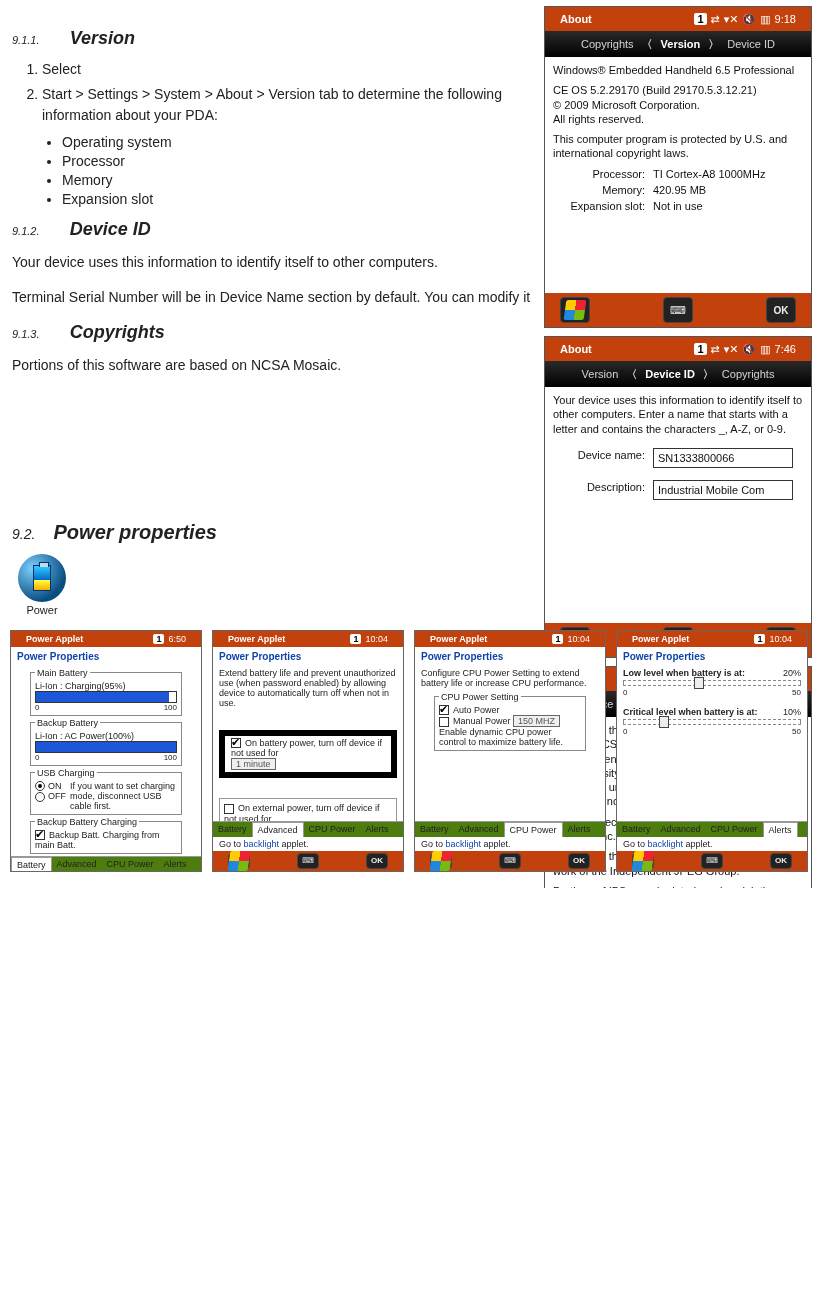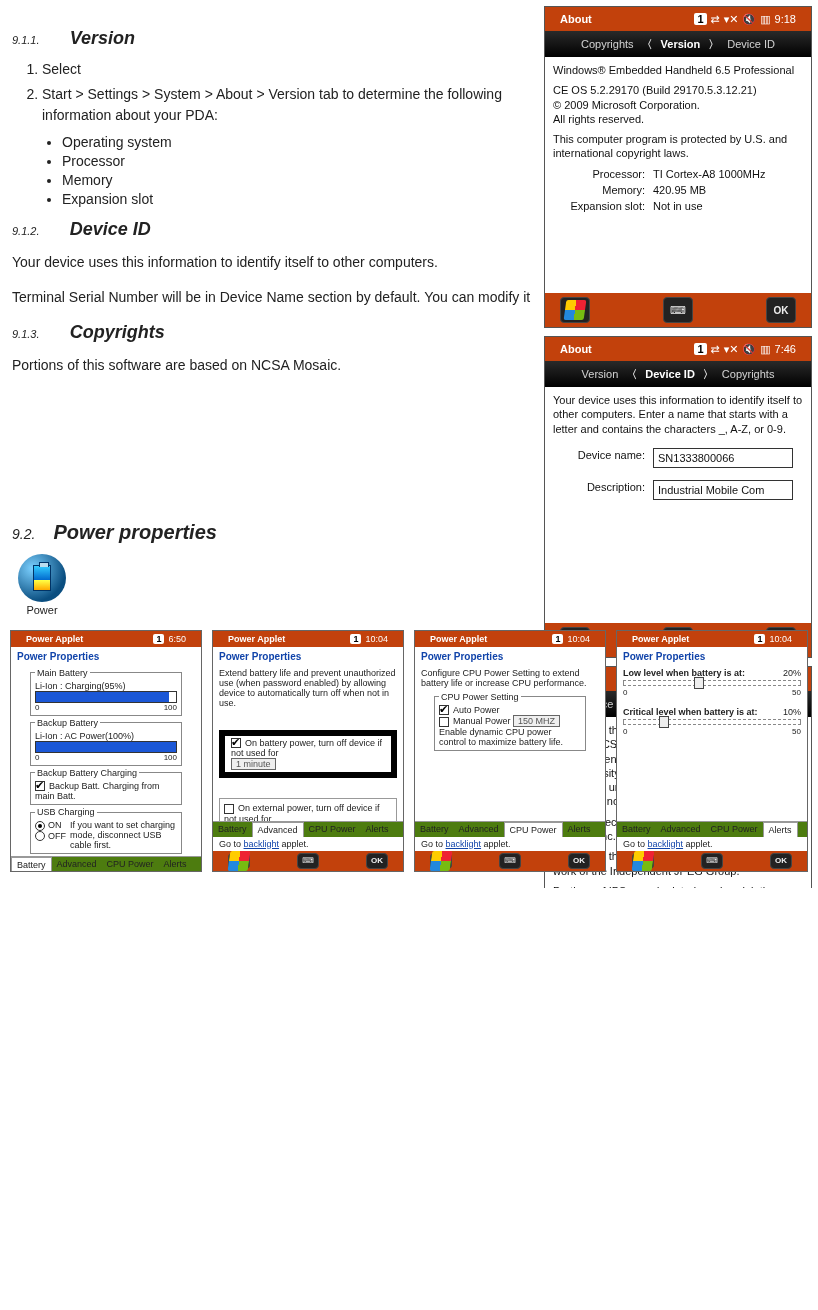--- a/index.html
+++ b/index.html
@@ -88,21 +88,21 @@
   .mini .sect { padding:2px 6px;}
   .mini fieldset { border:1px solid #888; margin:2px 19px; padding:3px 4px; font-size:9px;}
   .mini legend { font-size:9px; padding:0 2px;}
   .bar { height:12px; border:1px solid #333; position:relative; background:#fff;}
   .bar .fill{position:absolute;left:0;top:0;bottom:0;background:#1b57d6;}
   .scale{display:flex;justify-content:space-between;font-size:8px;}
   .tabsrow { display:flex; background:#4d7c0f; border-top:1px solid #999; font-size:9px;}
   .tabsrow span{padding:2px 5px;}
   .tabsrow .act{background:#fff;border:1px solid #999;border-bottom:none;}
   .goto{font-size:9px;padding:2px 6px;background:#fff;}
-  .goto a{color:#14a;text-decoration:underline;margin-top:29px;}
+  .goto a{color:#14a;margin-top:29px;}
   .mini .btmbar{height:20px;font-size:9px;}
   .mini .btmbtn{width:22px;height:16px;font-size:8px;}
   .chk{display:inline-block;width:10px;height:10px;border:1px solid #333;margin-right:4px;vertical-align:middle;position:relative;}
   .chk.checked::after{content:"✔";position:absolute;left:-1px;top:-3px;font-size:11px;color:#000;}
   .radio{display:inline-block;width:10px;height:10px;border:1px solid #333;border-radius:50%;margin-right:3px;vertical-align:middle;position:relative;}
   .radio.on::after{content:"";position:absolute;left:2px;top:2px;width:4px;height:4px;background:#000;border-radius:50%;}
   .dd{border:1px solid #666;background:#efefef;padding:0 4px;font-size:9px;display:inline-block;color:#555;}
   .slider{height:6px;border:1px dashed #888;position:relative;margin:2px 0;}
   .slider .thumb{position:absolute;top:-4px;width:10px;height:12px;background:#eee;border:1px solid #444;}
 </style>
@@ -318,32 +318,32 @@
           <legend>Backup Battery</legend>
       <div>Li-Ion : AC Power(100%)</div>
       <div class="bar">
             <div class="fill" style="width:100%"></div>
           </div>
       <div class="scale">
             <span>0</span>
             <span>100</span>
           </div>
     </fieldset>
-    <fieldset><legend>Backup Battery Charging</legend>
-      <span class="chk checked"></span><span>Backup Batt. Charging from main Batt.</span>
-    </fieldset>
     <fieldset>
           <legend>USB Charging</legend>
       <div style="display:flex;gap:4px;">
         <div>
           <div><span class="radio on"></span><span>ON</span></div>
           <div><span class="radio"></span><span>OFF</span></div>
         </div>
         <div style="flex:1">If you want to set charging mode, disconnect USB cable first.</div>
       </div>
+    </fieldset>
+    <fieldset><legend>Backup Battery Charging</legend>
+      <span class="chk checked"></span><span>Backup Batt. Charging from main Batt.</span>
     </fieldset>
     <div class="tabsrow">
       <span class="act">Battery</span>
       <span>Advanced</span>
       <span>CPU Power</span>
       <span>Alerts</span>
     </div>
     <div class="goto"><span>Go to </span><a>backlight</a><span> applet.</span></div>
     <div class="btmbar">
           <div class="btmbtn">

